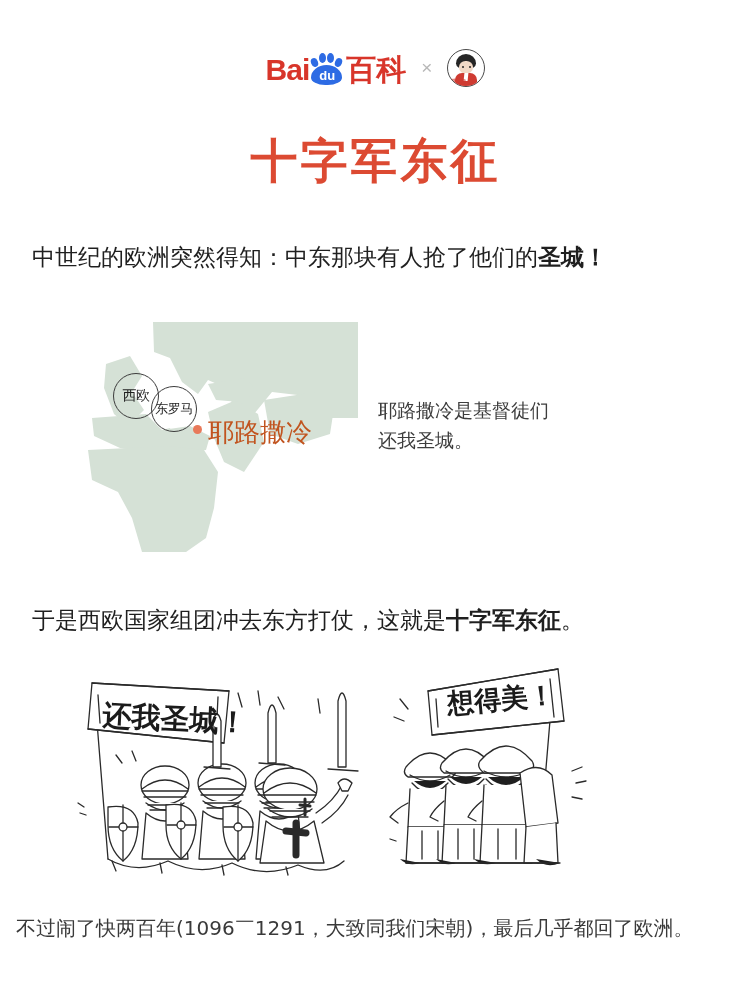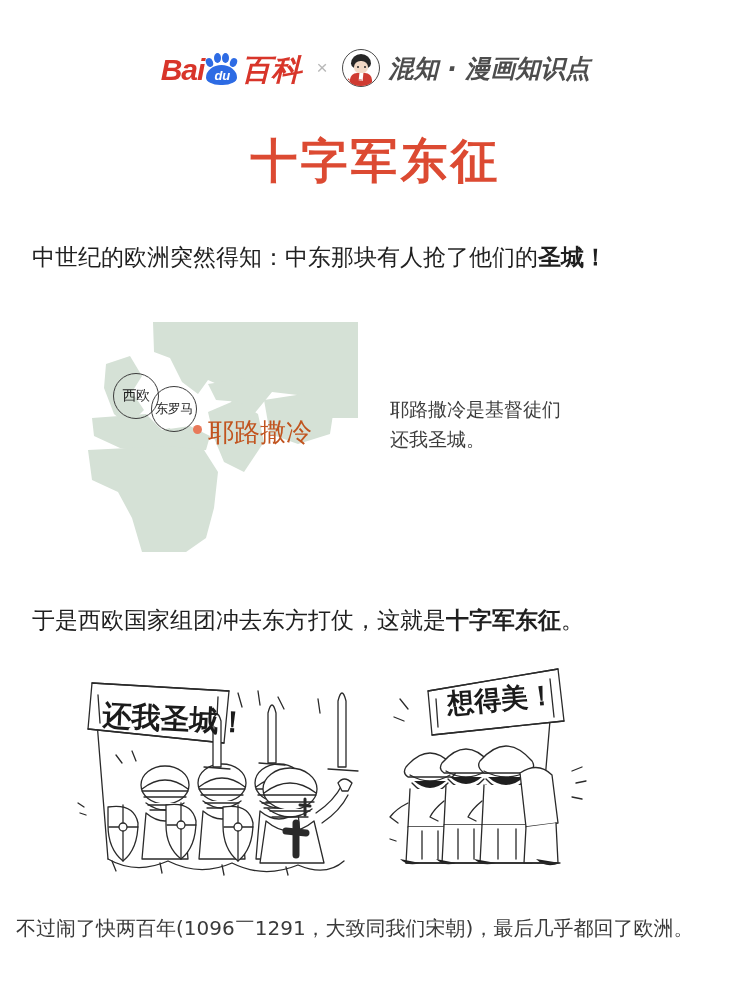--- a/index.html
+++ b/index.html
@@ -20,21 +20,20 @@
   .brandbar {
     position: absolute;
     top: 46px;
     left: 0;
     width: 751px;
     height: 44px;
     display: flex;
     align-items: center;
     justify-content: center;
     gap: 12px;
-    font-style: italic;
   }
   .baidu-logo {
     display: flex;
     align-items: flex-end;
     height: 34px;
     position: relative;
   }
   .baidu-bai {
     font-size: 30px;
     font-weight: bold;
@@ -206,25 +205,25 @@
     top: 914px;
     left: 16px;
     font-size: 20px;
     line-height: 28px;
     color: #3a3a3a;
   }
 
   .map-caption {
     position: absolute;
     top: 396px;
-    left: 390px;
+    left: 378px;
     font-size: 19px;
     line-height: 30px;
     color: #3d3d3d;
-    font-family: Liberation Mono, monospace;
+    font-family: Liberation Sans, sans-serif;
   }
 
   
   .map-wrap {
     position: absolute;
     top: 322px;
     left: 58px;
     width: 300px;
     height: 230px;
   }
@@ -309,21 +308,20 @@
   <div class="hunzhi-logo">
     <span class="avatar">
       <span class="av-hair"></span>
       <span class="av-face"></span>
       <span class="av-eye l"></span>
       <span class="av-eye r"></span>
       <span class="av-body"></span>
       <span class="av-collar"></span>
       <span class="av-tag">混知</span>
     </span>
-    <span class="hunzhi-text">混知 · 漫画知识点</span>
   </div>
 </div>
 
 <div class="page-title">十字军东征</div>
 
 <div class="para" id="para1"><span>中世纪的欧洲突然得知：中东那块有人抢了他们的</span><b>圣城！</b></div>
 
 <div class="map-wrap">
   <svg class="map-svg" width="300" height="230" viewBox="0 0 300 230">
     <g fill="#d5e1d6">

